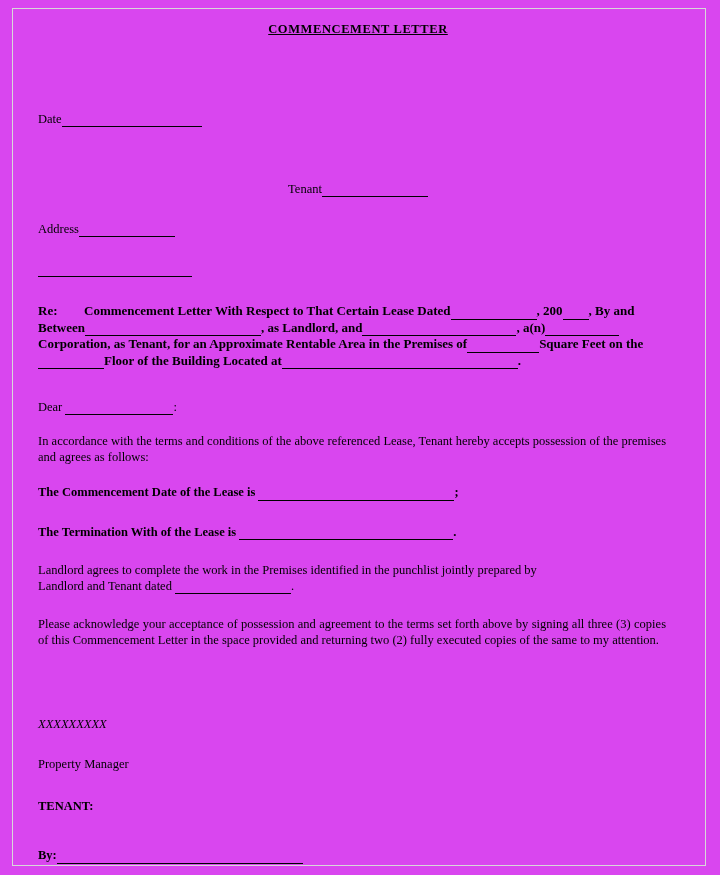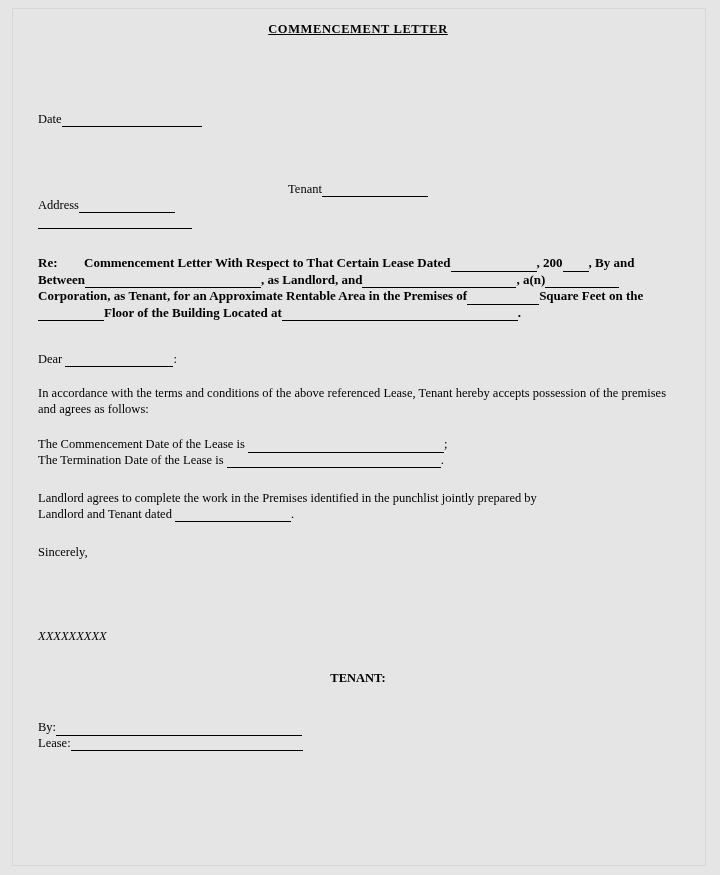--- a/index.html
+++ b/index.html
@@ -11,21 +11,21 @@
     width: 720px;
     height: 875px;
     font-family: "Liberation Serif", serif;
     color: #000000;
     overflow: hidden;
   }
   .page {
     position: relative;
     width: 720px;
     height: 875px;
-    background: #e5e5e5;
+    background: #d946ef;
     box-sizing: border-box;
   }
   .doc-border {
     position: absolute;
     left: 12px;
     top: 8px;
     width: 694px;
     height: 858px;
     border: 1px solid #d8d8d8;
     box-sizing: border-box;
@@ -41,20 +41,21 @@
     font-weight: bold;
     font-size: 12.5px;
     letter-spacing: 0.6px;
     text-decoration: underline;
     margin: 0 0 0 0;
     padding-top: 4px;
   }
   .blk {
     font-size: 12.5px;
     line-height: 16px;
+    margin-top: 24px;
   }
   .bold {
     font-weight: bold;
   }
   .ul {
     display: inline-block;
     border-bottom: 1.6px solid #000;
     height: 12px;
     vertical-align: bottom;
   }
@@ -68,36 +69,36 @@
   .sp-tenant { margin-top: 54px; text-align: center; }
   .sp-re { margin-top: 26px; }
   .sp-dear { margin-top: 30px; }
   .sp-para1 { margin-top: 18px; }
   .sp-dates { margin-top: 20px; }
   .sp-landlord { margin-top: 22px; }
   .sp-ack { margin-top: 22px; }
   .sp-sincerely { margin-top: 22px; }
   .sp-name { margin-top: 68px; font-style: italic; }
   .sp-agreed { margin-top: 34px; }
-  .sp-tenantlabel { margin-top: 26px; text-align: center; }
+  .sp-tenantlabel { margin-top: 26px; }
   .sp-by { margin-top: 34px; }
   .just {
     text-align: justify;
     text-justify: inter-word;
   }
   .re-block {
     font-weight: bold;
     font-size: 13px;
     line-height: 16.5px;
   }
   .re-block .lbl {
     display: inline-block;
     width: 46px;
   }
-  .tight { line-height: 15.5px; }
+  .tight { line-height: 15.5px; font-weight: bold; }
 </style>
 </head>
 <body>
 
 <div class="page">
   <div class="doc-border"></div>
 
   <div class="content">
 
     <div class="title">COMMENCEMENT LETTER</div>
@@ -124,32 +125,33 @@
     <div class="blk sp-dear">
       <span>Dear</span> <span class="ul-thin" style="width:108px"></span><span>:</span>
     </div>
 
     <div class="blk sp-para1 just" style="width:628px">In accordance with the terms and conditions of the above referenced Lease, Tenant hereby accepts possession of the premises and agrees as follows:</div>
 
     <div class="blk sp-dates tight">
       <span>The Commencement Date of the Lease is</span> <span class="ul-thin" style="width:196px"></span><span>;</span>
     </div>
     <div class="blk tight">
-      <span>The Termination Date of the Lease is</span> <span class="ul-thin" style="width:214px"></span><span>.</span>
+      <span>The Termination With of the Lease is</span> <span class="ul-thin" style="width:214px"></span><span>.</span>
     </div>
 
     <div class="blk sp-landlord" style="width:628px">
       <span>Landlord agrees to complete the work in the Premises identified in the punchlist jointly prepared by</span><br>
       <span>Landlord and Tenant dated</span> <span class="ul-thin" style="width:116px"></span><span>.</span>
     </div>
 
+    <div class="blk sp-ack just" style="width:628px">Please acknowledge your acceptance of possession and agreement to the terms set forth above by signing all three (3) copies of this Commencement Letter in the space provided and returning two (2) fully executed copies of the same to my attention.</div>
 
-    <div class="blk sp-sincerely">Sincerely,</div>
 
     <div class="blk sp-name">XXXXXXXXX</div>
+    <div class="blk">Property Manager</div>
 
 
     <div class="blk bold sp-tenantlabel">TENANT:</div>
 
     <div class="blk sp-by tight">
       <span>By:</span><span class="ul-thin" style="width:246px"></span>
     </div>
     <div class="blk tight">
       <span>Lease:</span><span class="ul-thin" style="width:232px"></span>
     </div>

